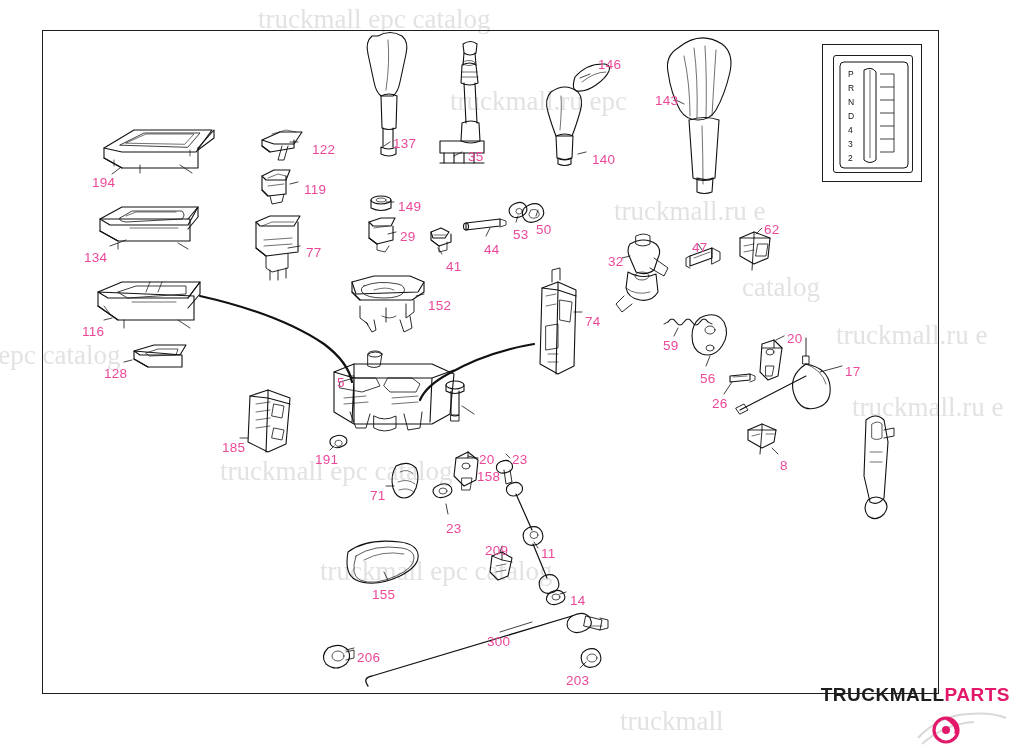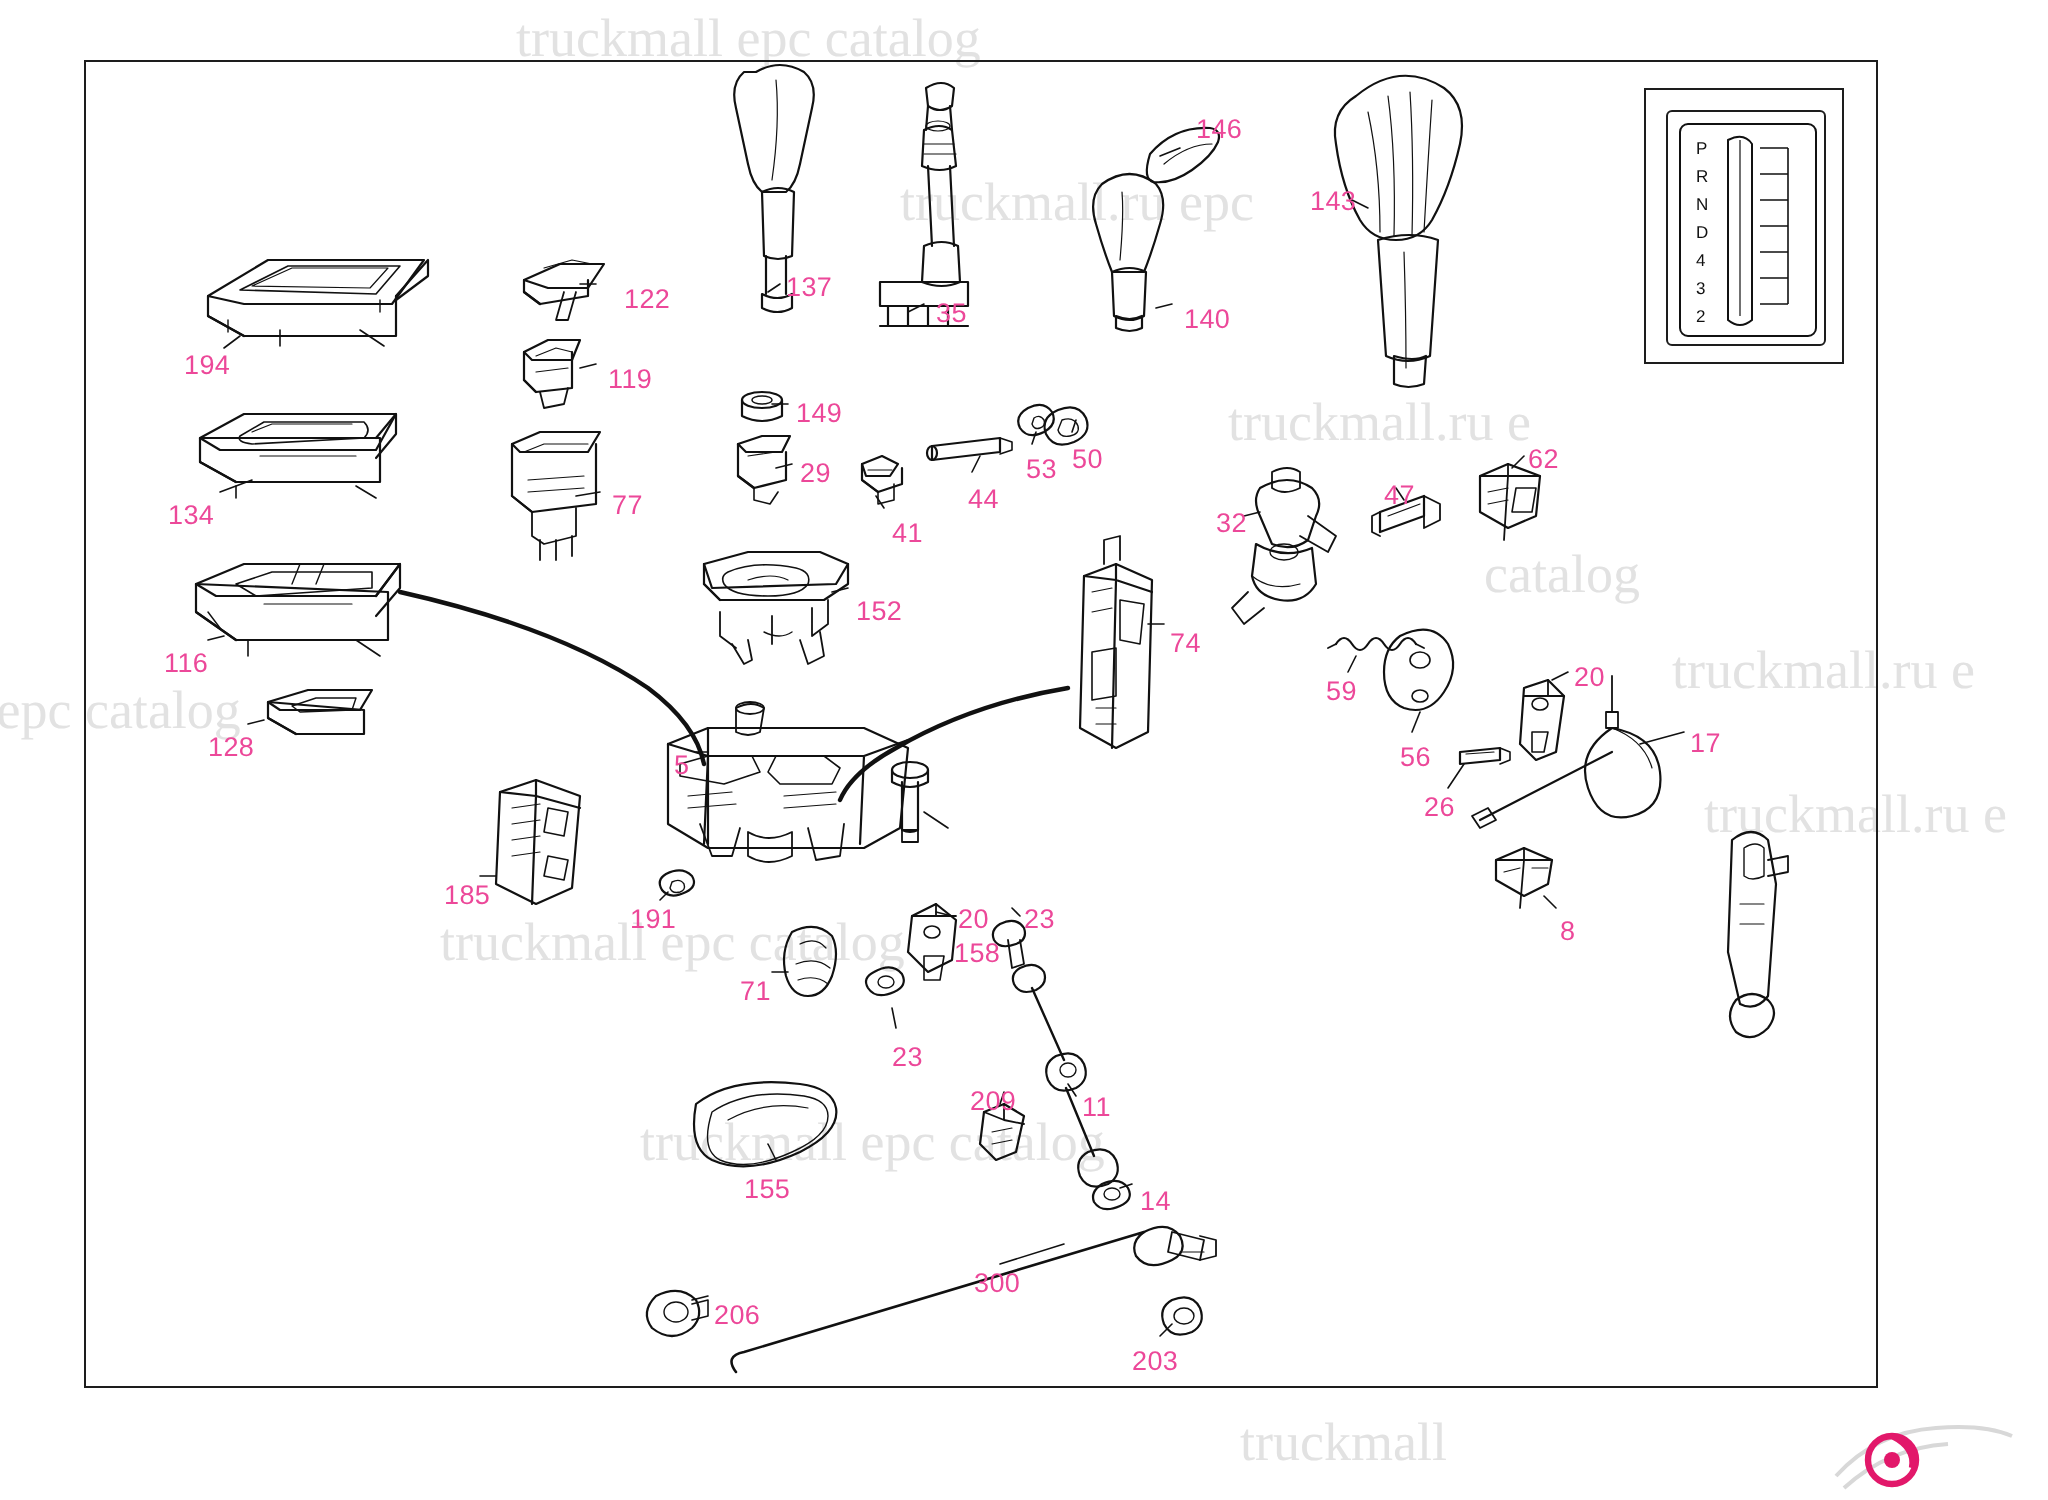--- a/index.html
+++ b/index.html
@@ -596,20 +596,21 @@
     <span class="lbl" style="left:485px;top:543px;">209</span>
     <span class="lbl" style="left:541px;top:546px;">11</span>
     <span class="lbl" style="left:570px;top:593px;">14</span>
     <span class="lbl" style="left:372px;top:587px;">155</span>
     <span class="lbl" style="left:357px;top:650px;">206</span>
     <span class="lbl" style="left:487px;top:634px;">300</span>
     <span class="lbl" style="left:566px;top:673px;">203</span>
   </div>
 
   <div id="logo">
+    <div id="logo-text"><span>TRUCKMALL</span><span class="accent">PARTS</span></div>
     <svg id="logo-mark" viewBox="0 0 92 38">
       <g fill="none" stroke="#d8d8d8" stroke-width="2">
         <path d="M2 30 q20 -22 50 -24 q24 -2 38 4"></path>
         <path d="M6 36 q22 -20 52 -22"></path>
       </g>
       <g fill="none" stroke="#e2186a" stroke-width="3.2">
         <circle cx="30" cy="22" r="12"></circle>
         <path d="M30 10 q12 6 10 16"></path>
       </g>
       <circle cx="30" cy="22" r="4" fill="#e2186a"></circle>

